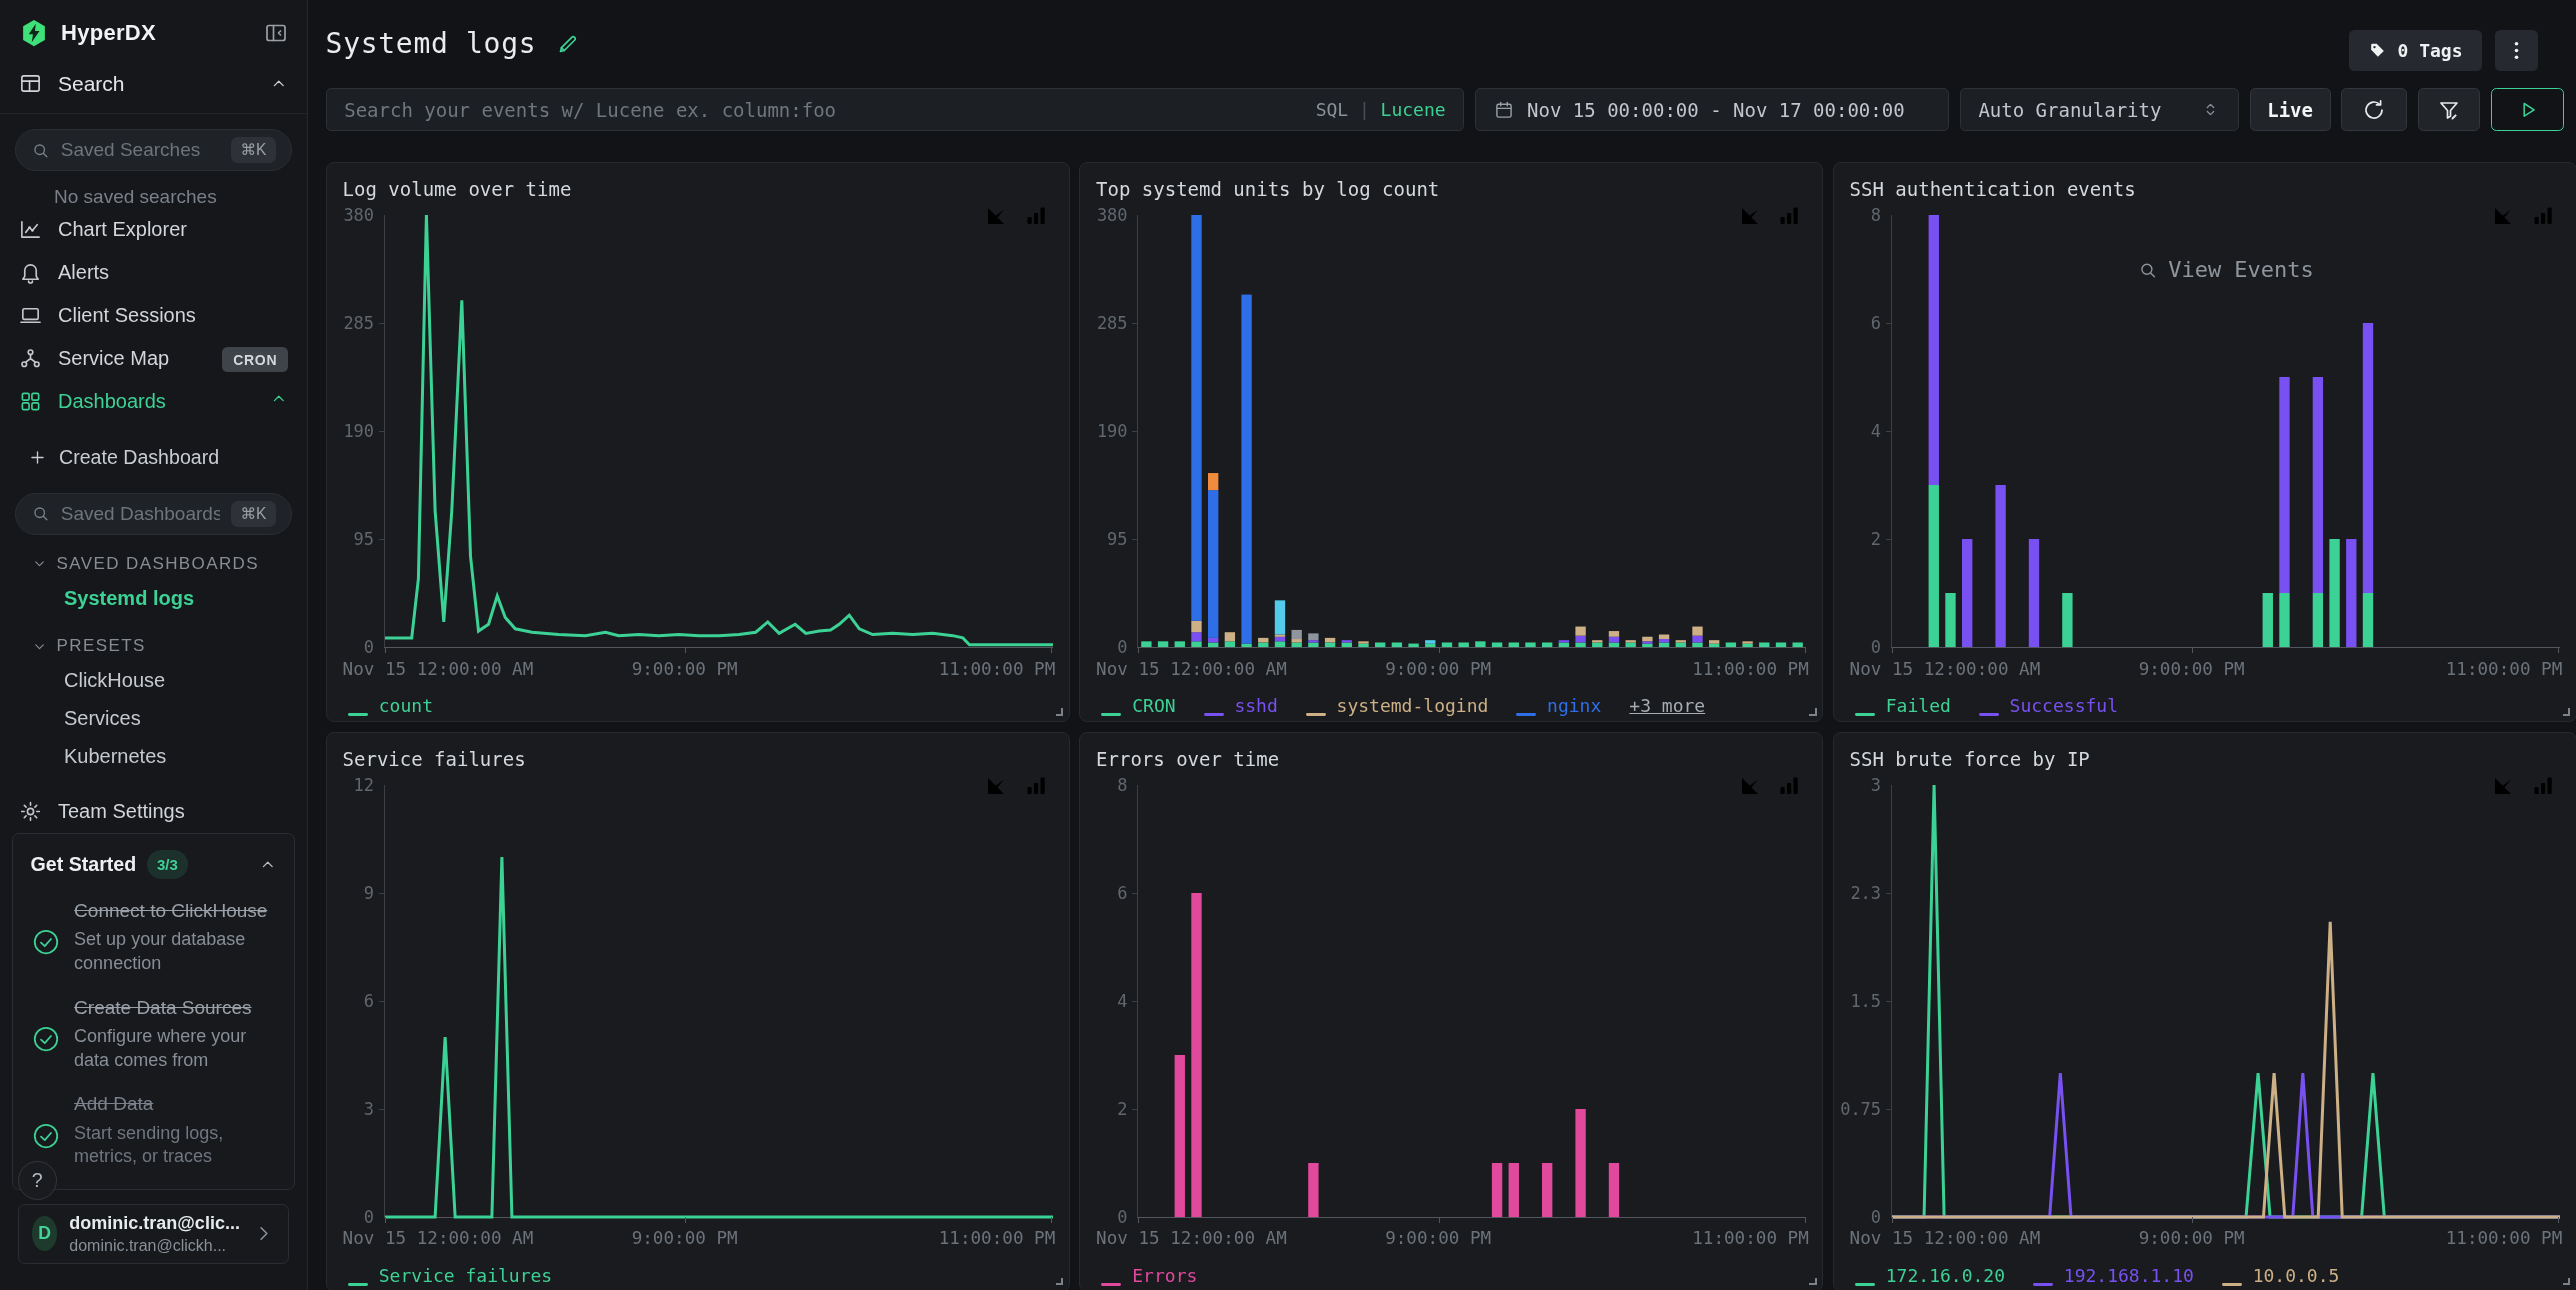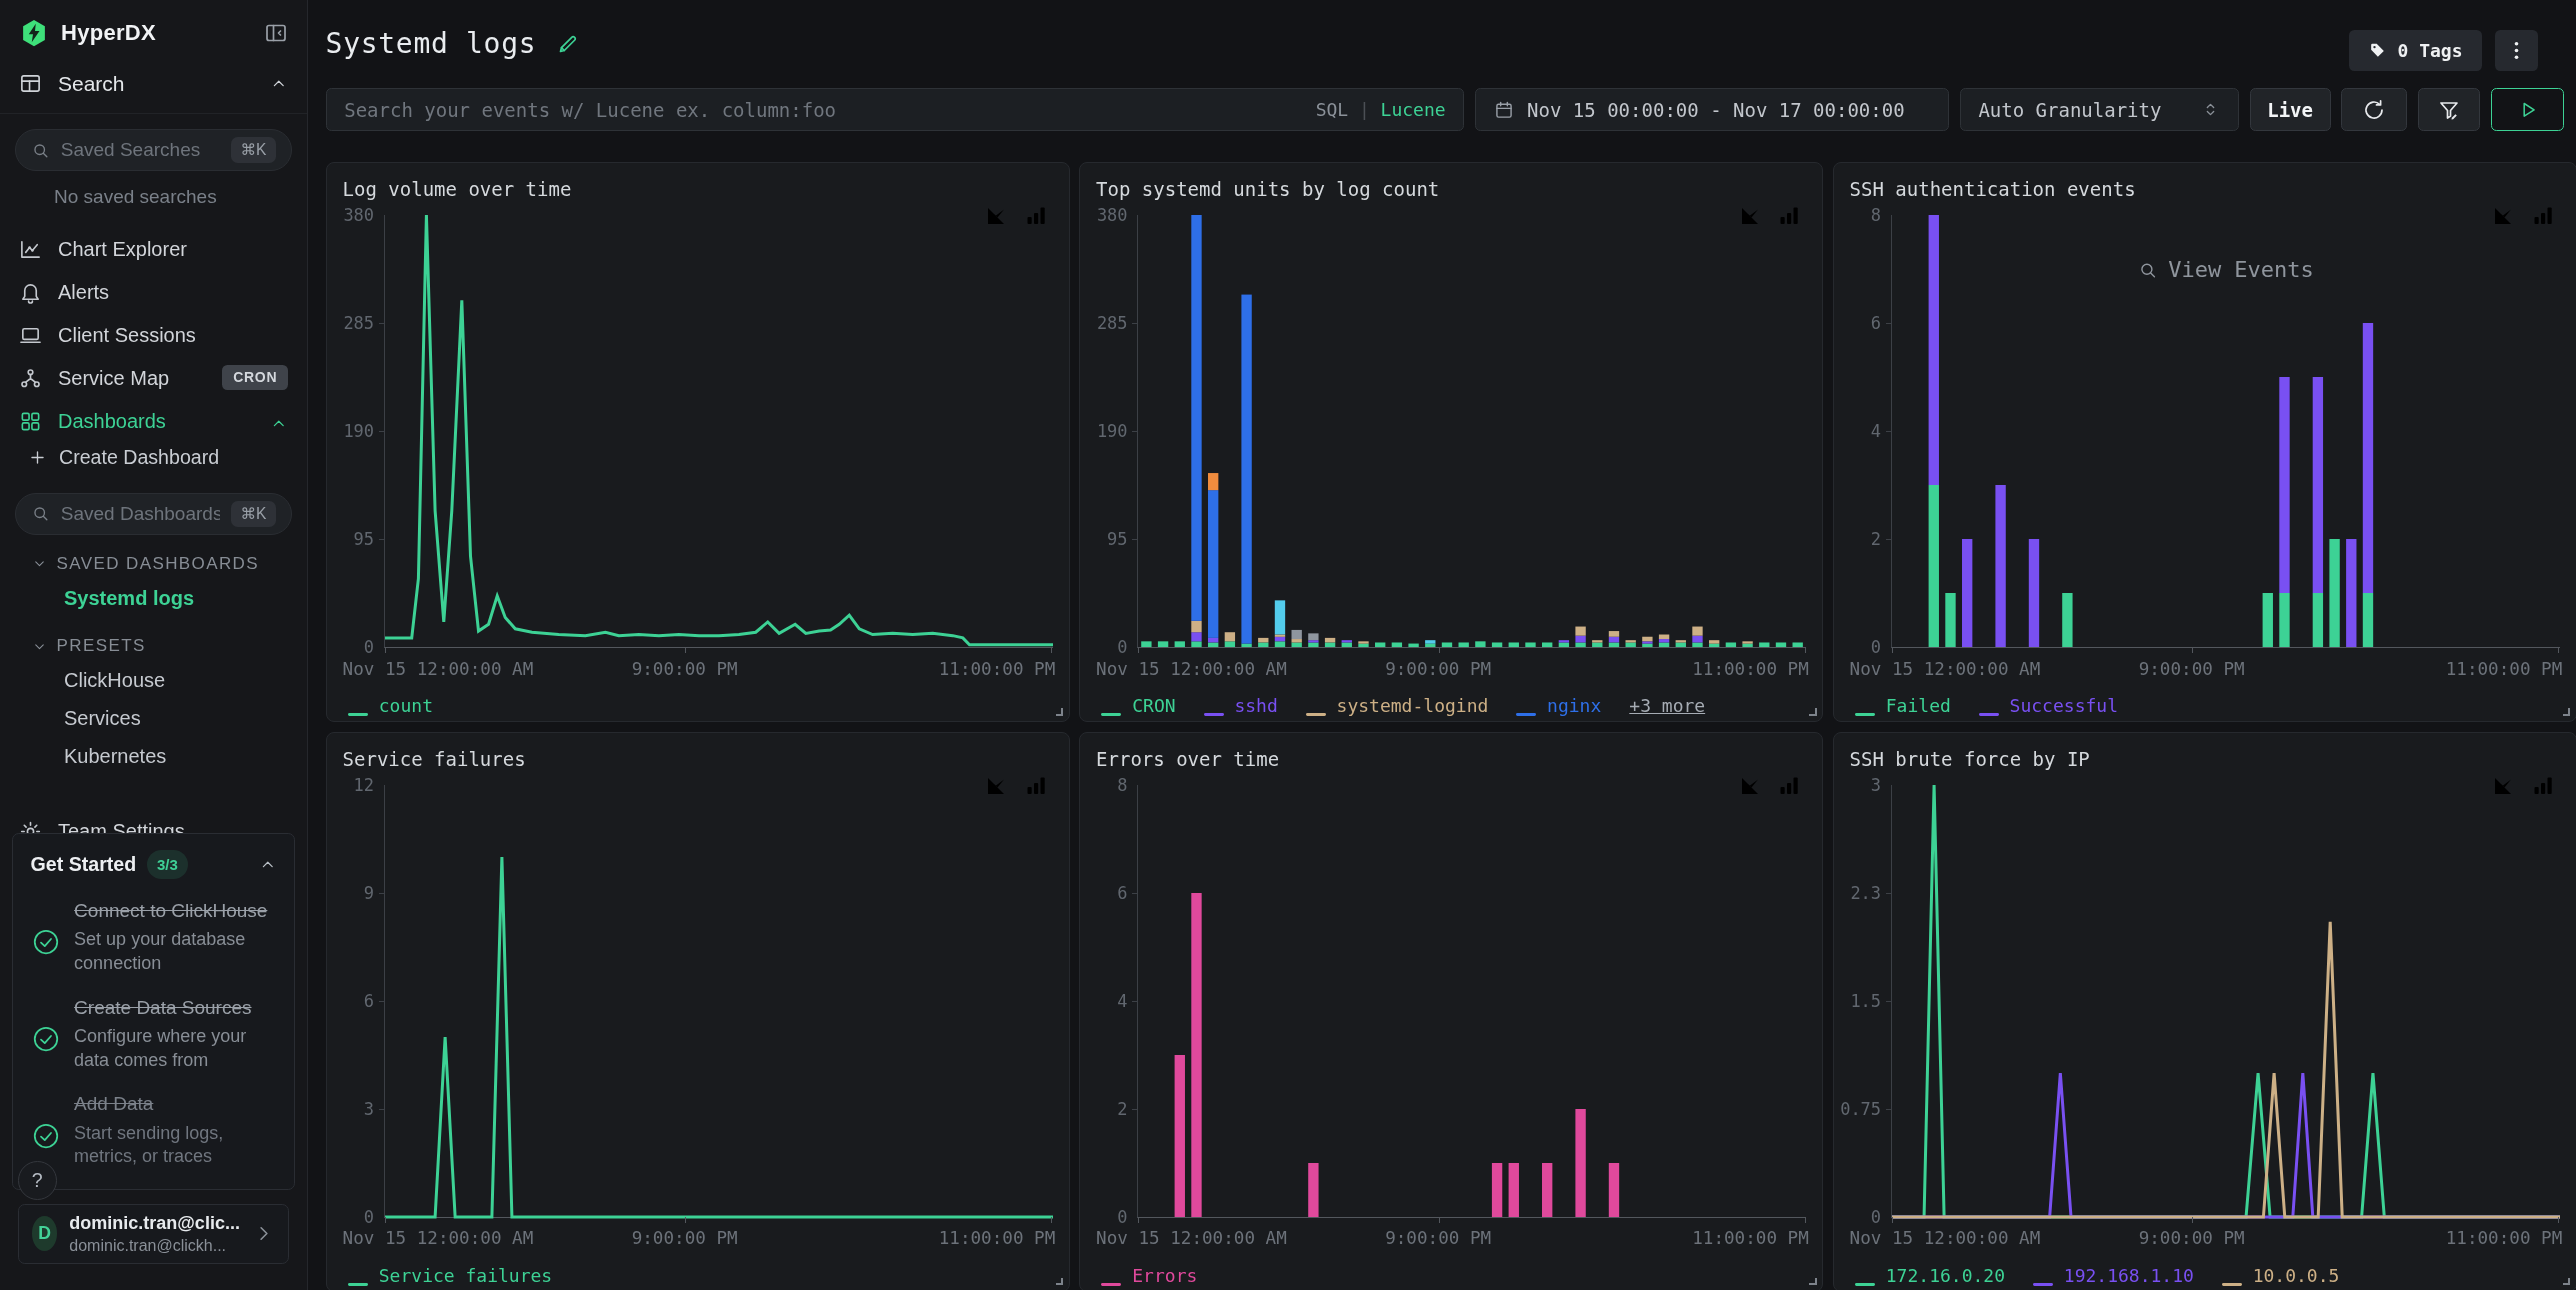--- a/index.html
+++ b/index.html
@@ -35,21 +35,21 @@
     height:42px; display:flex; align-items:center; padding:0 15px; gap:10.8px; }
   .pill .icon { color:#7a8088; }
   .pill .icon svg { width:19px; height:19px; }
   .pill input { flex:1; min-width:0; background:transparent; border:0; outline:0;
     font-size:19px; font-family:"Liberation Sans",sans-serif; color:#cfd3d8; }
   .pill input::placeholder { color:#6e747c; }
   .kbd { background:#2e3137; border-radius:6.8px; padding:4px 9.5px; font-size:15.6px; color:#9aa0a8; }
 
   .no-saved { margin:15px 0 9.5px 54px; font-size:19px; color:#7a8089; }
 
-  .nav-item { display:flex; align-items:flex-end; gap:16px; height:43px; padding:0 19px;
+  .nav-item { display:flex; align-items:flex-start; gap:16px; height:43px; padding:0 19px;
     font-size:20px; font-weight:500; color:#d2d5da; cursor:pointer; }
   .nav-item .icon { color:#c4c8ce; }
   .nav-item.active, .nav-item.active .icon { color:#3dd295; }
   .nav-item .chev { margin-left:auto; }
   .badge-beta { margin-left:auto; background:#3f434a; color:#d4d8dd; font-size:14px; font-weight:700;
     letter-spacing:0.7px; padding:4.7px 10.8px; border-radius:5.4px; }
 
   .create-dash { display:flex; align-items:center; gap:12px; height:41px; padding:0 19px 0 28px;
     font-size:19.6px; color:#c9cdd3; cursor:pointer; margin-top:4px; }
   .create-dash .icon svg { width:19px; height:19px; }

